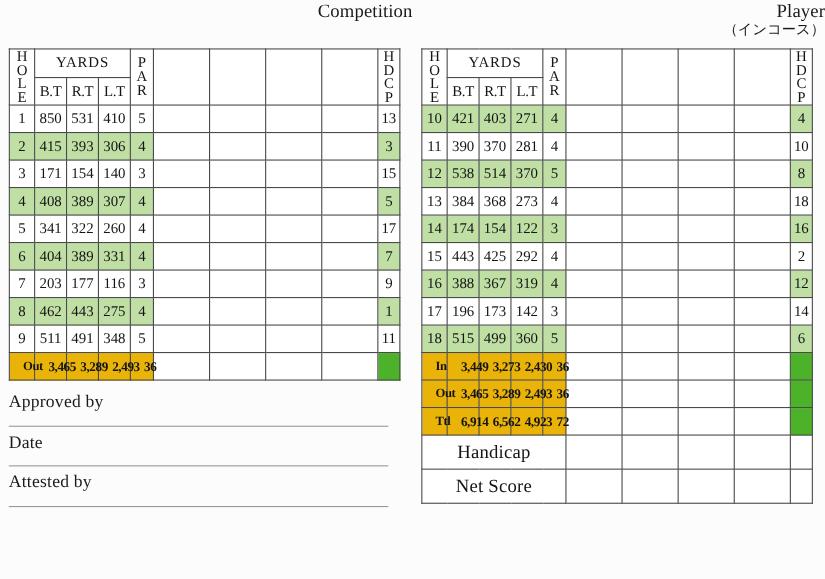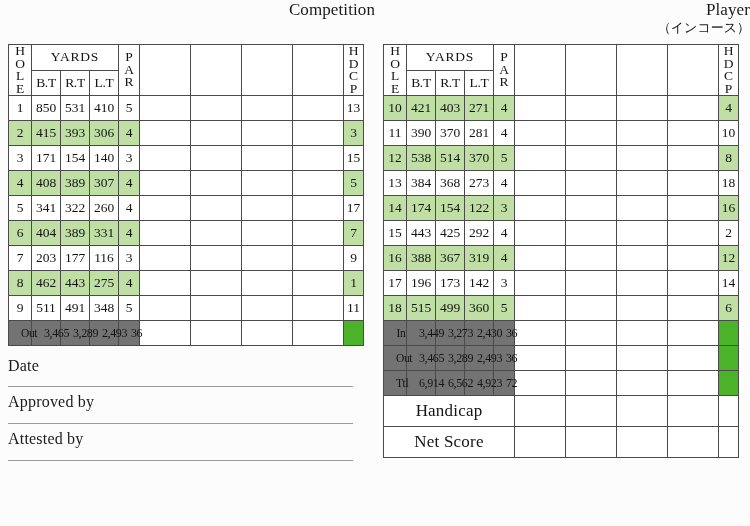--- a/index.html
+++ b/index.html
@@ -87,23 +87,23 @@
   
   tr.alt td.tint { background:#bfdfa4; }
   td.num { font-size:13.5px; }
   td.hole { font-size:13.5px; }
   td.hdcp { font-size:13px; }
   td.hdcp.tint { background:#bfdfa4; }
   td.empty { background:#fff; }
 
   
   tr.total td.sum {
-    background:#737373;
+    background:#eab308;
     font-size:12px;
-    font-weight:normal;
+    font-weight:bold;
     letter-spacing:-0.4px;
     padding-left:12px;
   }
   tr.total td.sum.lbl { font-size:11.5px; }
   tr.total td.hdcpfill { background:#4cb22a; }
 
   tr.namerow td.namecell {
     font-size:17px;
     height:31px;
     letter-spacing:0.2px;
@@ -301,25 +301,25 @@
           <td class="empty"></td>
           <td class="empty"></td>
           <td class="empty"></td>
           <td class="empty"></td>
           <td class="hdcpfill"></td>
         </tr>
       </tbody>
     </table>
 
     <div class="sigs">
+      <div class="sigrow">
+        <span class="lbl">Approved by</span>
+      </div>
       <div class="sigrow first">
         <span class="lbl">Date</span>
-      </div>
-      <div class="sigrow">
-        <span class="lbl">Approved by</span>
       </div>
       <div class="sigrow">
         <span class="lbl">Attested by</span>
       </div>
     </div>
   </div>
 
   <div class="half right">
     <div class="titles">
       <div class="t-main">Player</div>

